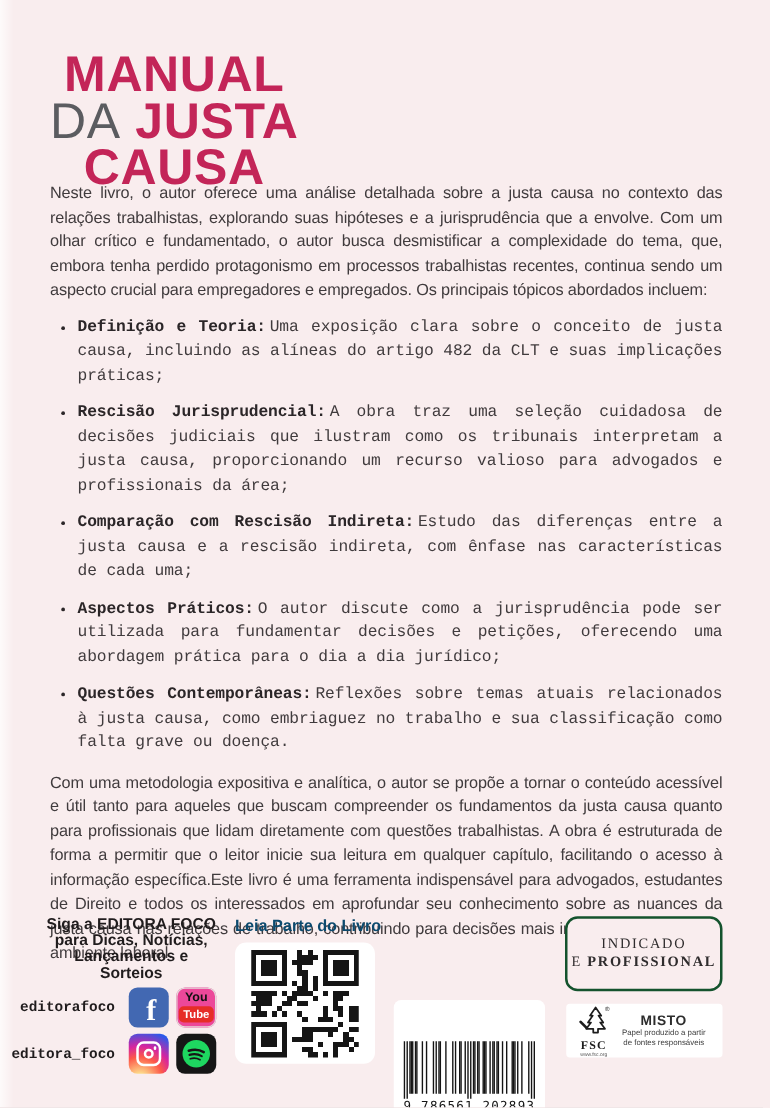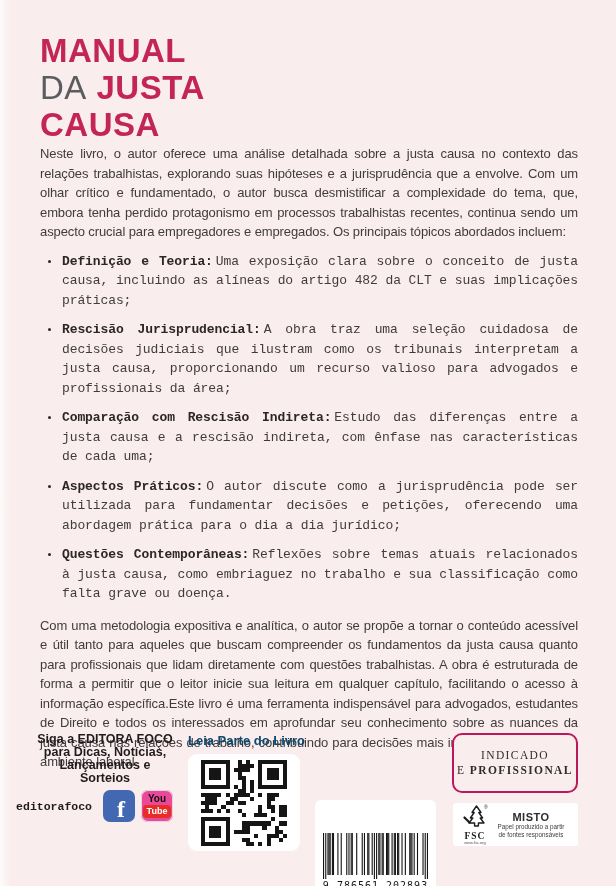--- a/index.html
+++ b/index.html
@@ -8,22 +8,22 @@
     position:relative; width:616px; height:886px; margin:0 auto;
     background:#f9edee; overflow:hidden;
     font-family:"Liberation Sans", sans-serif;
   }
   .page::before{
     content:""; position:absolute; left:0; top:0; bottom:0; width:11px;
     background:linear-gradient(90deg, rgba(255,255,255,.75), rgba(255,255,255,0));
     pointer-events:none;
   }
   
-  .title { position:absolute; left:40px; top:32px; line-height:37px;
-           font-size:33px; font-weight:bold; letter-spacing:.5px; color:#c32558; }
+  .title { position:absolute; left:40px; top:42px; line-height:37px;
+           font-size:40px; font-weight:bold; letter-spacing:.5px; color:#c32558;text-align:center; }
   .title .da { font-weight:400; color:#5b5c60; }
   
   .content { position:absolute; left:40px; width:538px; top:144px;
              font-size:13px; line-height:19.5px; color:#403b3d;
              text-align:justify; letter-spacing:-0.1px; }
   .content b { color:#2b2628; }
   ul.topics { margin:10px 0 0 0; padding-left:21px; }
   ul.topics li { margin-bottom:10px; padding-left:1px;font-family:Liberation Mono, monospace; }
   ul.topics li::marker { color:#2b2628; font-size:11px; }
   .lead { margin-right:3px; }
@@ -56,21 +56,21 @@
   .qr-panel { margin-top:6px; width:112px; height:97px; background:#fff; border-radius:9px;
               display:flex; align-items:center; justify-content:center; }
   
   .barcode-panel { position:absolute; left:315px; top:800px; width:121px; height:96px;
                    background:#fff; border-radius:6px; display:flex; flex-direction:column;
                    align-items:center; justify-content:flex-end; padding-bottom:5px; }
   .barcode-digits { font-family:"DejaVu Sans Mono", monospace; font-size:10px; color:#141414;
                     letter-spacing:1px; margin-top:-1px; white-space:nowrap; }
   
   .badge { position:absolute; left:452px; top:733px; width:126px; height:60px;
-           border:2px solid #be185d; border-radius:10px; background:#f9edee;
+           border:2px solid #14532d; border-radius:10px; background:#f9edee;
            font-family:"Liberation Serif", serif; color:#2f2c2d;
            display:flex; flex-direction:column; align-items:center; justify-content:center;
            font-size:11.5px; line-height:15px; letter-spacing:1.4px; text-align:center; }
   .badge .em { font-weight:bold; }
   .fsc { position:absolute; left:453px; top:803px; width:125px; height:43px;
          background:#fff; border-radius:3px; display:flex; align-items:center;
          padding:3px 6px 3px 7px; }
   .fsc-left { width:30px; text-align:center; color:#1d1d1d; flex:none; }
   .fsc-left .fsc-name { font-family:"Liberation Serif", serif; font-weight:bold;
                         font-size:9.5px; line-height:8px; letter-spacing:1px; }
@@ -109,20 +109,37 @@
       <div>Lançamentos e Sorteios</div>
     </div>
     <div class="social-row">
       <span class="social-label">editorafoco</span>
       <span class="app-icon fb">
           <span>f</span>
         </span>
       <span class="app-icon yt">
         <span class="you">You</span>
         <span class="tube">Tube</span>
+      </span>
+    </div>
+    <div class="social-row">
+      <span class="social-label">editora_foco</span>
+      <span class="app-icon ig">
+        <span class="frame">
+            <span class="lens"></span>
+            <span class="dot"></span>
+          </span>
+      </span>
+      <span class="app-icon sp">
+        <svg width="24" height="24" viewBox="0 0 24 24">
+          <circle cx="12" cy="12" r="11" fill="#1ed760"></circle>
+          <path d="M6 9.6 C10.5 8.3 14.8 8.8 18 10.7" stroke="#161616" stroke-width="2" fill="none" stroke-linecap="round"></path>
+          <path d="M6.6 12.9 C10.2 11.9 13.6 12.3 16.4 13.9" stroke="#161616" stroke-width="1.7" fill="none" stroke-linecap="round"></path>
+          <path d="M7.2 16 C10.1 15.2 12.7 15.5 15 16.8" stroke="#161616" stroke-width="1.4" fill="none" stroke-linecap="round"></path>
+        </svg>
       </span>
     </div>
   </div>
 
   <div class="qr-col">
     <div class="qr-heading">Leia Parte do Livro</div>
     <div class="qr-panel">
       <svg id="qr-svg" width="86" height="86" viewBox="0 0 21 21" shape-rendering="crispEdges">
           <rect x="9" y="0" width="1" height="1" fill="#151515"></rect>
           <rect x="11" y="0" width="1" height="1" fill="#151515"></rect>

